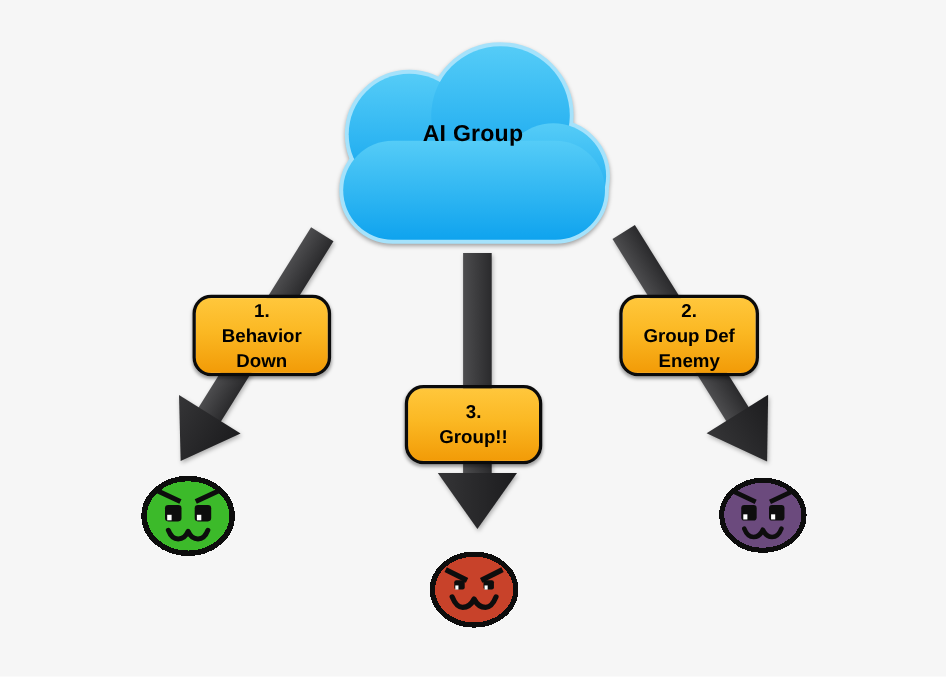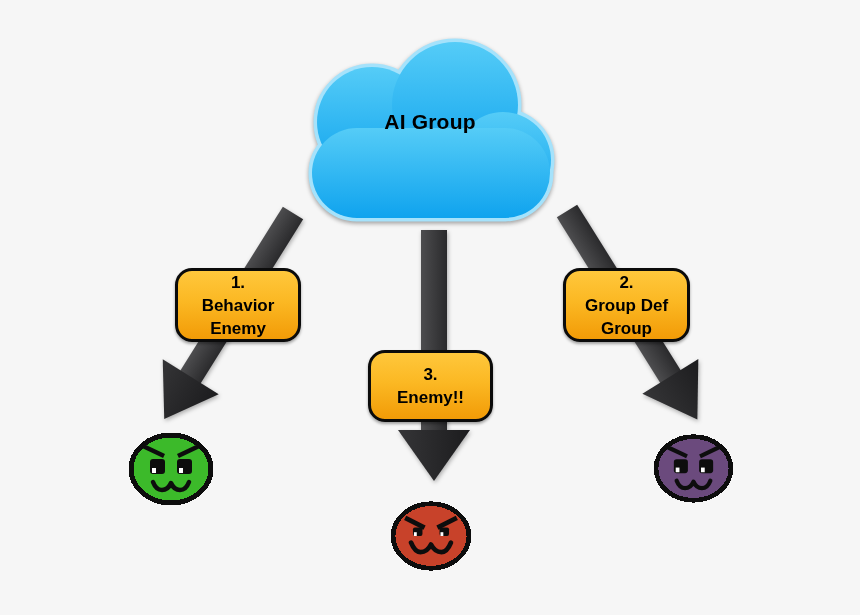--- a/index.html
+++ b/index.html
@@ -103,32 +103,32 @@
     </g>
   </svg>
 
   <div class="cloud-title">
     <span>AI Group</span>
   </div>
 
   <div class="step-label" id="label-paralyze">
     <span>1.</span>
     <span>Behavior</span>
-    <span>Enemy</span>
+    <span>Down</span>
   </div>
 
   <div class="step-label" id="label-defdown">
     <span>2.</span>
     <span>Group Def</span>
-    <span>Group</span>
+    <span>Enemy</span>
   </div>
 
   <div class="step-label" id="label-attack">
     <span>3.</span>
-    <span>Enemy!!</span>
+    <span>Group!!</span>
   </div>
 
   <svg class="face-svg" id="face-green" width="90" height="78" viewBox="0 0 90 78">
     <ellipse cx="45" cy="39" rx="40" ry="34" stroke="#0d0d0d" stroke-width="5" shape-rendering="crispEdges" fill="#3cba2a"></ellipse>
     <path d="M19,17 L36,25 M71,17 L54,25" stroke="#0d0d0d" stroke-width="4.5" stroke-linecap="square" fill="none"></path>
     <rect x="24" y="29" width="15" height="15" rx="3" fill="#0d0d0d"></rect>
     <rect x="51" y="29" width="15" height="15" rx="3" fill="#0d0d0d"></rect>
     <rect x="26" y="38" width="4" height="5" fill="#ffffff"></rect>
     <rect x="53" y="38" width="4" height="5" fill="#ffffff"></rect>
     <path d="M27,52 q3,8 9,8 q6,0 9,-7 q3,7 9,7 q6,0 9,-8" stroke="#0d0d0d" stroke-width="4.5" fill="none" stroke-linecap="round" stroke-linejoin="round"></path>

